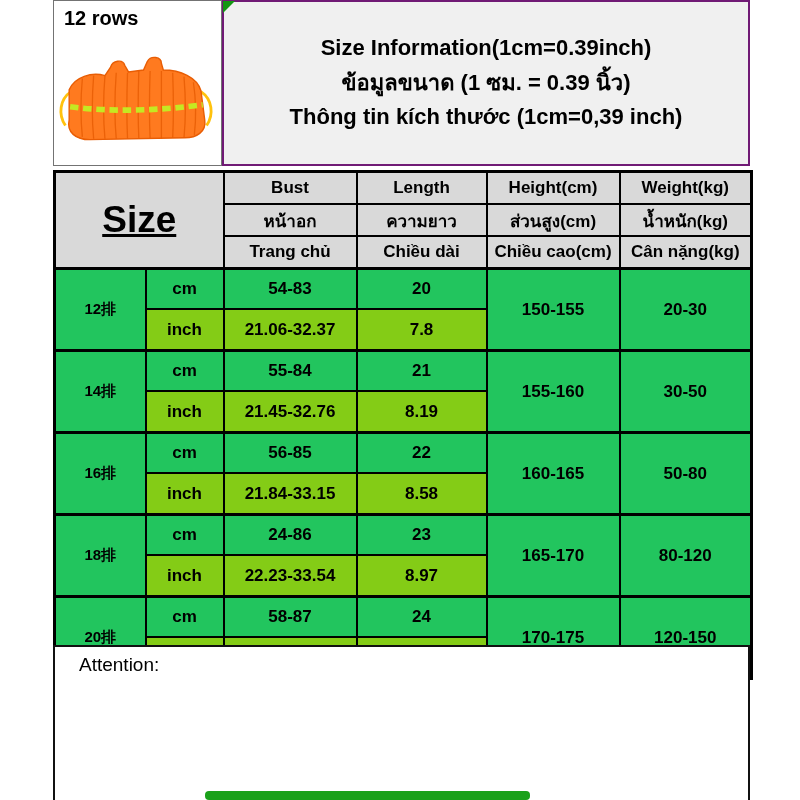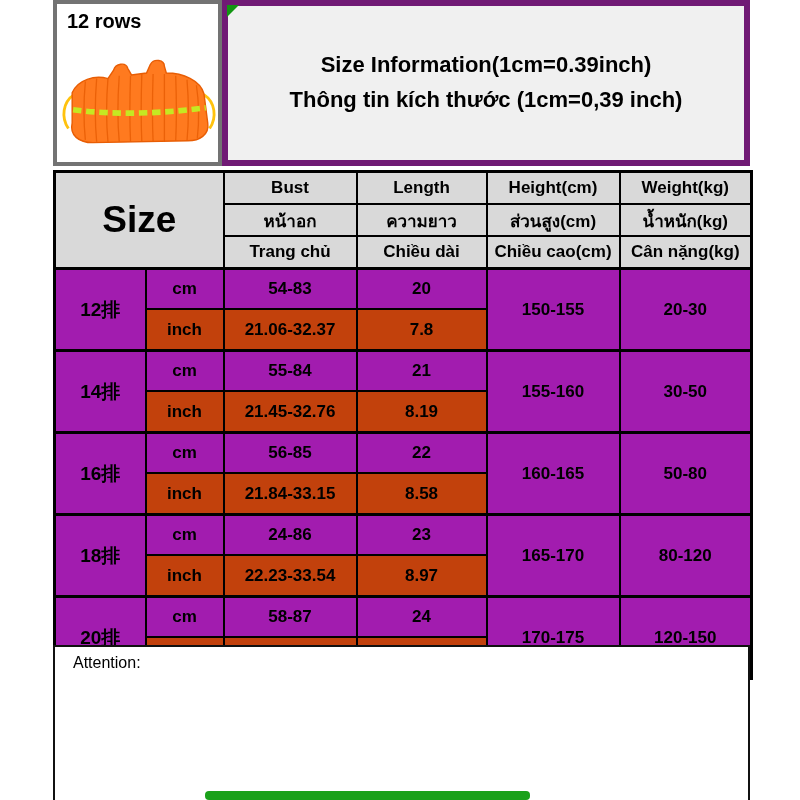--- a/index.html
+++ b/index.html
@@ -4,46 +4,46 @@
 <style>
   html,body{margin:0;padding:0;}
   body{
     width:800px;height:800px;position:relative;background:#ffffff;
     font-family:"Liberation Sans","DejaVu Sans",sans-serif;color:#000;
     overflow:hidden;
   }
   .abs{position:absolute;box-sizing:border-box;}
 
   
-  .product-box{left:53px;top:0;width:169px;height:166px;background:#fff;border:4px solid #737373;}
+  .product-box{left:53px;top:0;width:169px;height:166px;background:#fff;border:1px solid #737373;}
   .product-label{position:absolute;left:10px;top:6px;font-size:20px;font-weight:bold;}
   .vest-svg{position:absolute;left:2px;top:42px;width:160px;height:118px;}
 
   
-  .title-box{left:222px;top:0;width:528px;height:166px;background:#f0f0f0;border:6px solid #701a75;
+  .title-box{left:222px;top:0;width:528px;height:166px;background:#f0f0f0;border:2px solid #701a75;
     display:flex;flex-direction:column;justify-content:center;align-items:center;gap:6px;}
   .title-line{font-size:22px;font-weight:bold;line-height:1.3;text-align:center;}
   .corner-triangle{position:absolute;left:-1px;top:-1px;width:12px;height:12px;background:#129612;
     -webkit-clip-path:polygon(0 0,100% 0,0 100%);clip-path:polygon(0 0,100% 0,0 100%);}
 
   
   table.size-table{position:absolute;left:53px;top:170px;border-collapse:collapse;table-layout:fixed;
     border:3px solid #000;}
   .size-table td{border:2px solid #000;text-align:center;vertical-align:middle;
     font-weight:bold;font-size:17px;padding:0;overflow:hidden;white-space:nowrap;}
   .size-table tr.hdr td{height:30px;background:#d9d9d9;}
-  .size-table td.size-big{background:#d9d9d9;font-size:37px;}
-  .size-table td.size-label{background:#e1e1e1;font-size:19px;}
-  .size-table tr.cm-row td{height:38px;background:#a21caf;border-top-width:3px;}
-  .size-table tr.inch-row td{height:39px;background:#c2410c;}
+  .size-table td.size-big{background:#d9d9d9;font-size:37px;text-decoration:underline;}
+  .size-table td.size-label{background:#e1e1e1;font-size:15px;}
+  .size-table tr.cm-row td{height:38px;background:#22c55e;border-top-width:3px;}
+  .size-table tr.inch-row td{height:39px;background:#84cc16;}
   .size-table td.merged{background:#f3f3f3;}
 
   
   .attention-box{left:53px;top:645px;width:697px;height:155px;border:2px solid #111;border-bottom:none;
-    background:#fff;padding:4px 18px;font-size:16px;line-height:1.5;}
+    background:#fff;padding:4px 24px;font-size:19px;line-height:1.5;}
   .attention-box div{margin:0;}
 
   
   .green-bar{left:205px;top:791px;width:325px;height:9px;background:#1aa11a;border-radius:4px;}
 </style>
 </head>
 <body>
 
 <div class="abs product-box">
   <div class="product-label">12 rows</div>
@@ -68,20 +68,21 @@
       <path d="M146,34 C149,54 149,72 147,90" fill="none"></path>
     </g>
 
     <path d="M15,60 C60,66 110,64 156,58" fill="none" stroke="#c5e822" stroke-width="6" stroke-dasharray="9 5"></path>
   </svg>
 </div>
 
 <div class="abs title-box">
   <div class="corner-triangle"></div>
   <div class="title-line">Size Information(1cm=0.39inch)</div>
+  <div class="title-line">ข้อมูลขนาด (1 ซม. = 0.39 นิ้ว)</div>
   <div class="title-line">Thông tin kích thước (1cm=0,39 inch)</div>
 </div>
 
 <table class="size-table">
   <colgroup>
     <col style="width:91px">
       <col style="width:78px">
       <col style="width:133px">
     <col style="width:130px">
       <col style="width:133px">

